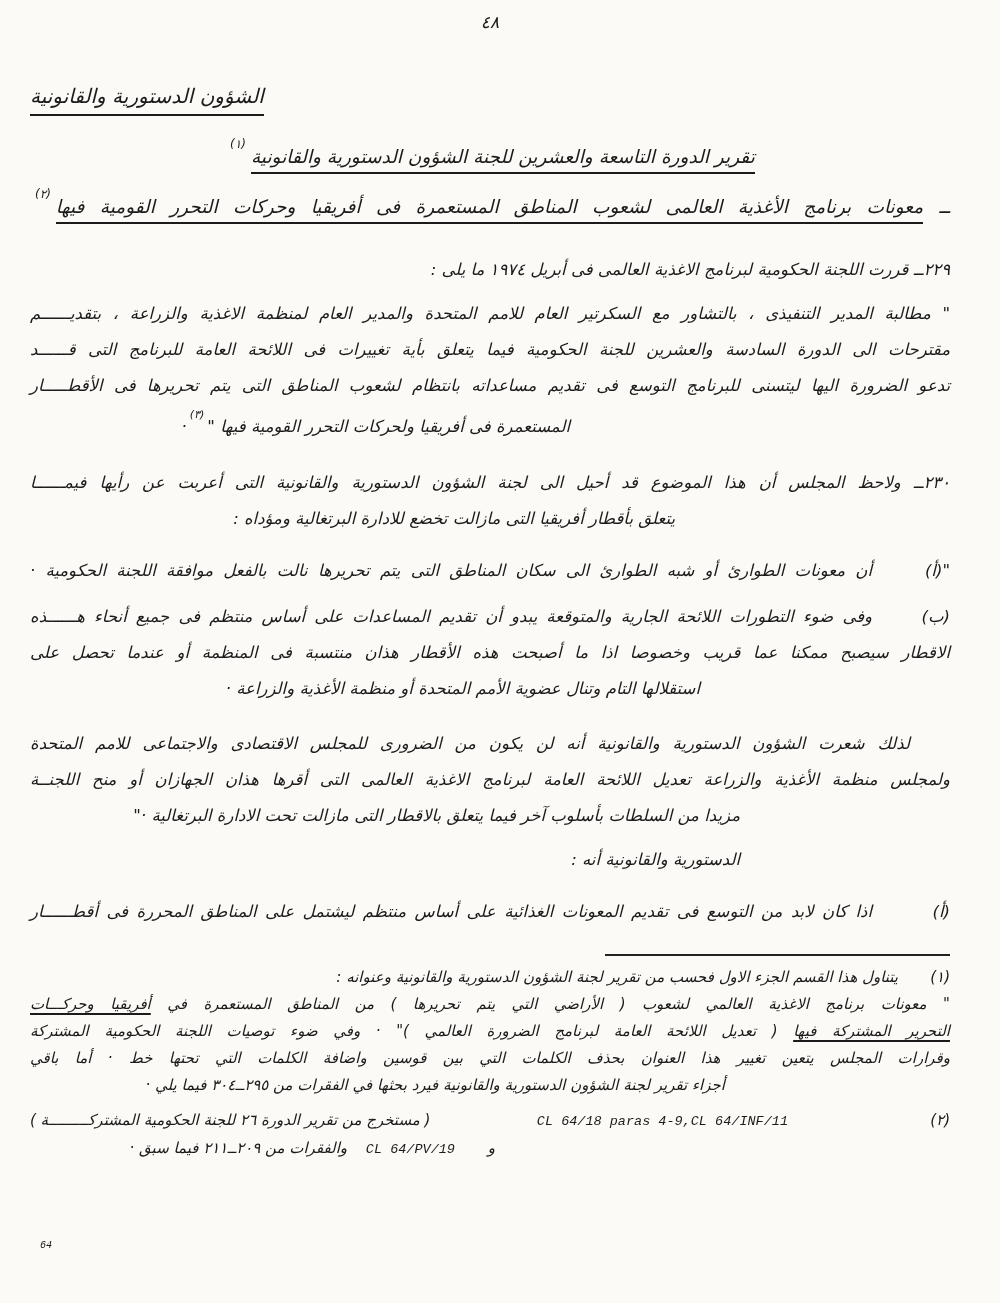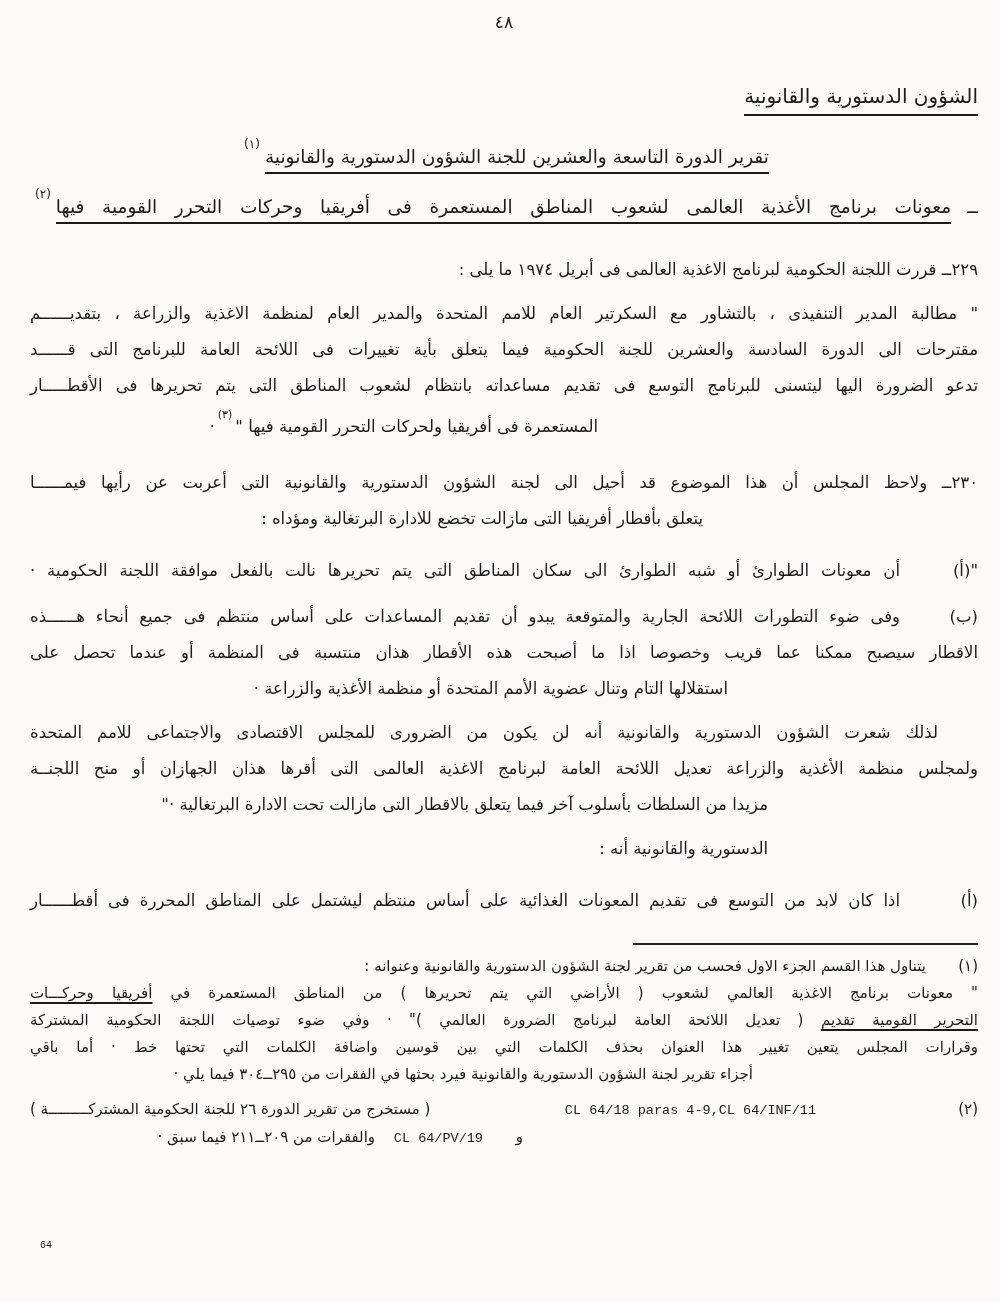--- a/index.html
+++ b/index.html
@@ -3,25 +3,25 @@
 <meta charset="utf-8">
 <style>
   html, body { margin:0; padding:0; }
   body {
     width:1000px; height:1303px;
     background:#fbfaf6; color:#1b1b1b;
     font-family:"DejaVu Sans", sans-serif;
     direction:rtl;
   }
   .page { box-sizing:border-box; width:1000px; height:1303px; overflow:hidden;
-          padding:12px 22px 0 30px; position:relative; }
+          padding:12px 50px 0 30px; position:relative;font-style:italic; }
 
   .pagenum-top { text-align:center; font-size:17px; letter-spacing:2px; }
 
-  .h1wrap { text-align:right; margin-top:52px; }
+  .h1wrap { text-align:left; margin-top:52px; }
   .h1text { display:inline-block; font-size:20px; border-bottom:2px solid #1b1b1b; padding-bottom:6px; }
 
   .h2wrap { text-align:center; margin-top:30px; white-space:nowrap; }
   .h2text { display:inline-block; font-size:18.5px; border-bottom:2px solid #1b1b1b; padding-bottom:5px; }
 
   .h3row { display:flex; align-items:flex-start; margin-top:22px; font-size:18.5px; }
   .dash { flex:0 0 auto; margin-left:16px; }
   .h3text { flex:1; min-width:0; border-bottom:2px solid #1b1b1b; padding-bottom:5px;
             text-align:justify; text-align-last:justify; }
 
@@ -35,21 +35,21 @@
 
   .itemrow { display:flex; align-items:flex-start; }
   .marker { flex:0 0 78px; font-size:16.5px; line-height:36px; }
   .content { flex:1; min-width:0; }
 
   .mt-p229 { margin-top:28px; }
   .mt-quote { margin-top:8px; }
   .mt-p230 { margin-top:20px; }
   .mt-a230 { margin-top:16px; }
   .mt-b230 { margin-top:10px; }
-  .mt-concl { margin-top:8px; }
+  .mt-concl { margin-top:19px; }
   .mt-p231 { margin-top:8px; }
   .mt-a231 { margin-top:16px; }
 
   .fnsep { width:345px; border-top:2px solid #222; margin-top:24px; }
   .fnblock { margin-top:8px; }
   .fnln { font-size:15px; line-height:27px; }
   .fnmarker { flex:0 0 52px; font-size:15px; line-height:27px; }
   .uln { text-decoration:underline; text-underline-offset:4px; text-decoration-thickness:1.5px; }
   .latin { direction:ltr; unicode-bidi:embed; font-family:"Liberation Mono", monospace; font-size:13.5px; }
   .fn2l1 { display:flex; justify-content:space-between; align-items:baseline;
@@ -143,21 +143,21 @@
     <div class="itemrow">
       <div class="fnmarker">(١)</div>
       <div class="content">
         <div class="fnln short">يتناول هذا القسم الجزء الاول فحسب من تقرير لجنة الشؤون الدستورية والقانونية وعنوانه :</div>
       </div>
     </div>
     <div class="fnln full">
       <span>" معونات برنامج الاغذية العالمي لشعوب ( الأراضي التي يتم تحريرها ) من المناطق المستعمرة في </span><span class="uln">أفريقيا وحركـــات</span>
     </div>
     <div class="fnln full">
-      <span class="uln">التحرير القومية تقديم</span><span> ( تعديل اللائحة العامة لبرنامج الضرورة العالمي )" ·  وفي ضوء توصيات اللجنة الحكومية المشتركة</span>
+      <span class="uln">التحرير المشتركة فيها</span><span> ( تعديل اللائحة العامة لبرنامج الضرورة العالمي )" ·  وفي ضوء توصيات اللجنة الحكومية المشتركة</span>
     </div>
     <div class="fnln full">وقرارات المجلس يتعين تغيير هذا العنوان بحذف الكلمات التي بين قوسين واضافة الكلمات التي تحتها خط ·  أما باقي</div>
     <div class="fnln short" style="padding-right:225px">أجزاء تقرير لجنة الشؤون الدستورية والقانونية فيرد بحثها في الفقرات من ٢٩٥ــ٣٠٤ فيما يلي ·</div>
   </div>
 
   <div class="fnblock">
     <div class="itemrow">
       <div class="fnmarker">(٢)</div>
       <div class="content fn2l1">
         <span class="latin">CL 64/18 paras 4-9,CL 64/INF/11</span>

